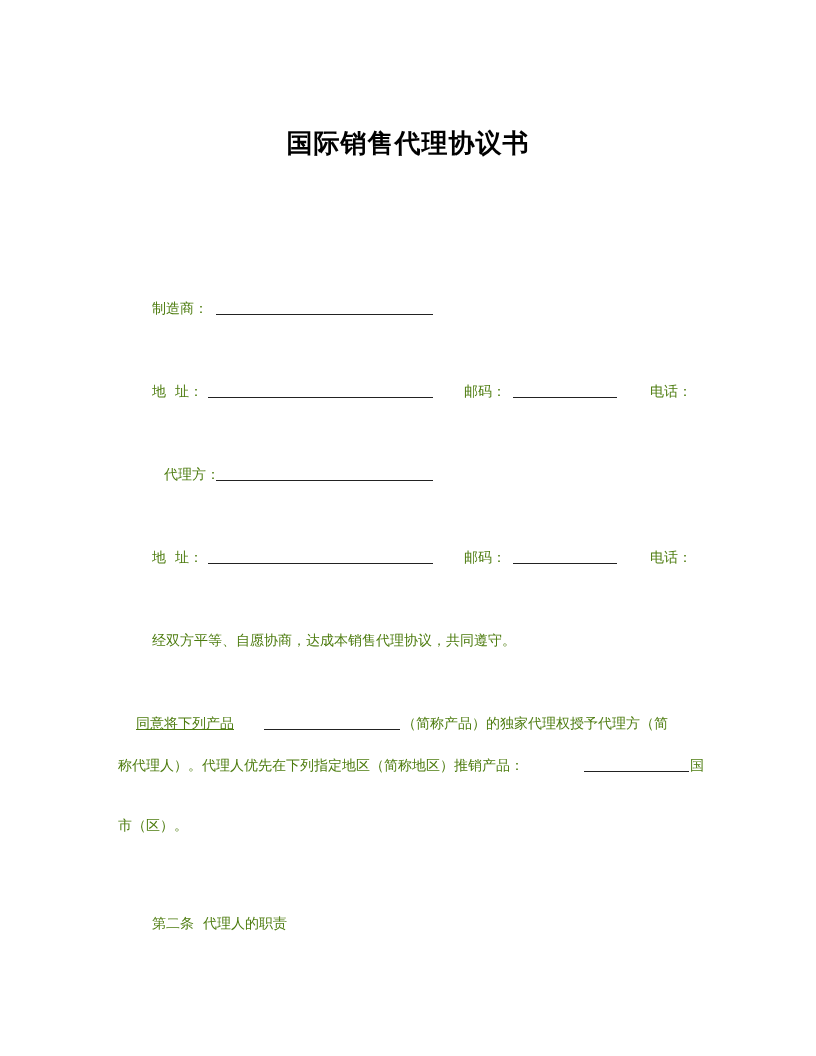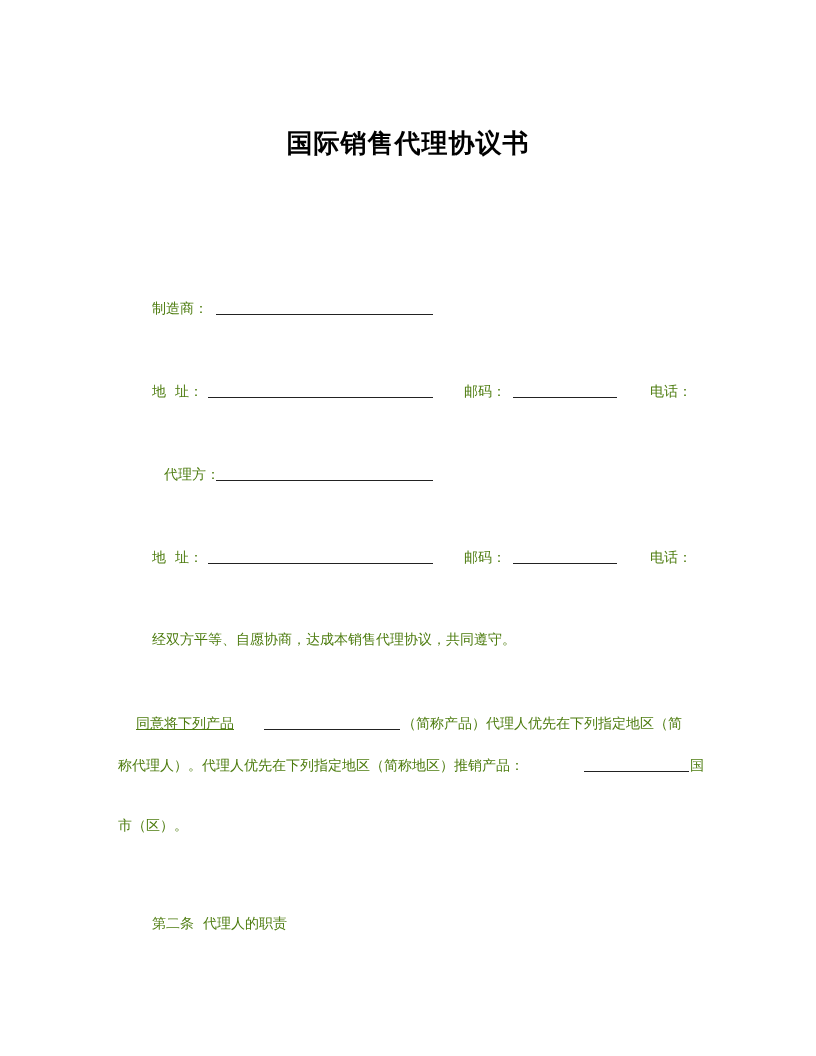--- a/index.html
+++ b/index.html
@@ -30,25 +30,25 @@
 
   <div class="line" style="left:152px; top:464px;margin-left:12px;">代理方：</div>
   <div class="blank" style="left:216px; top:480px; width:217px;"></div>
 
   <div class="line" style="left:152px; top:547px; white-space:pre;">地  址：</div>
   <div class="blank" style="left:208px; top:563px; width:225px;"></div>
   <div class="line" style="left:464px; top:547px;">邮码：</div>
   <div class="blank" style="left:513px; top:563px; width:104px;"></div>
   <div class="line" style="left:650px; top:547px;">电话：</div>
 
-  <div class="line" style="left:152px; top:630px;font-family:Liberation Mono, monospace;">经双方平等、自愿协商，达成本销售代理协议，共同遵守。</div>
+  <div class="line" style="left:152px; top:630px;">经双方平等、自愿协商，达成本销售代理协议，共同遵守。</div>
 
   <div class="line" style="left:136px; top:713px;text-decoration:underline;">同意将下列产品</div>
   <div class="blank" style="left:264px; top:729px; width:136px;"></div>
-  <div class="line" style="left:402px; top:713px;">（简称产品）代理人优先在下列指定地区（简</div>
+  <div class="line" style="left:402px; top:713px;">（简称产品）的独家代理权授予代理方（简</div>
 
   <div class="line" style="left:118px; top:755px;">称代理人）。代理人优先在下列指定地区（简称地区）推销产品：</div>
   <div class="blank" style="left:584px; top:771px; width:105px;"></div>
   <div class="line" style="left:690px; top:755px;">国</div>
 
   <div class="line" style="left:118px; top:797px;margin-top:18px;">市（区）。</div>
 
   <div class="line" style="left:152px; top:879px; white-space:pre;margin-top:34px;">第二条  代理人的职责</div>
 
 </div>

